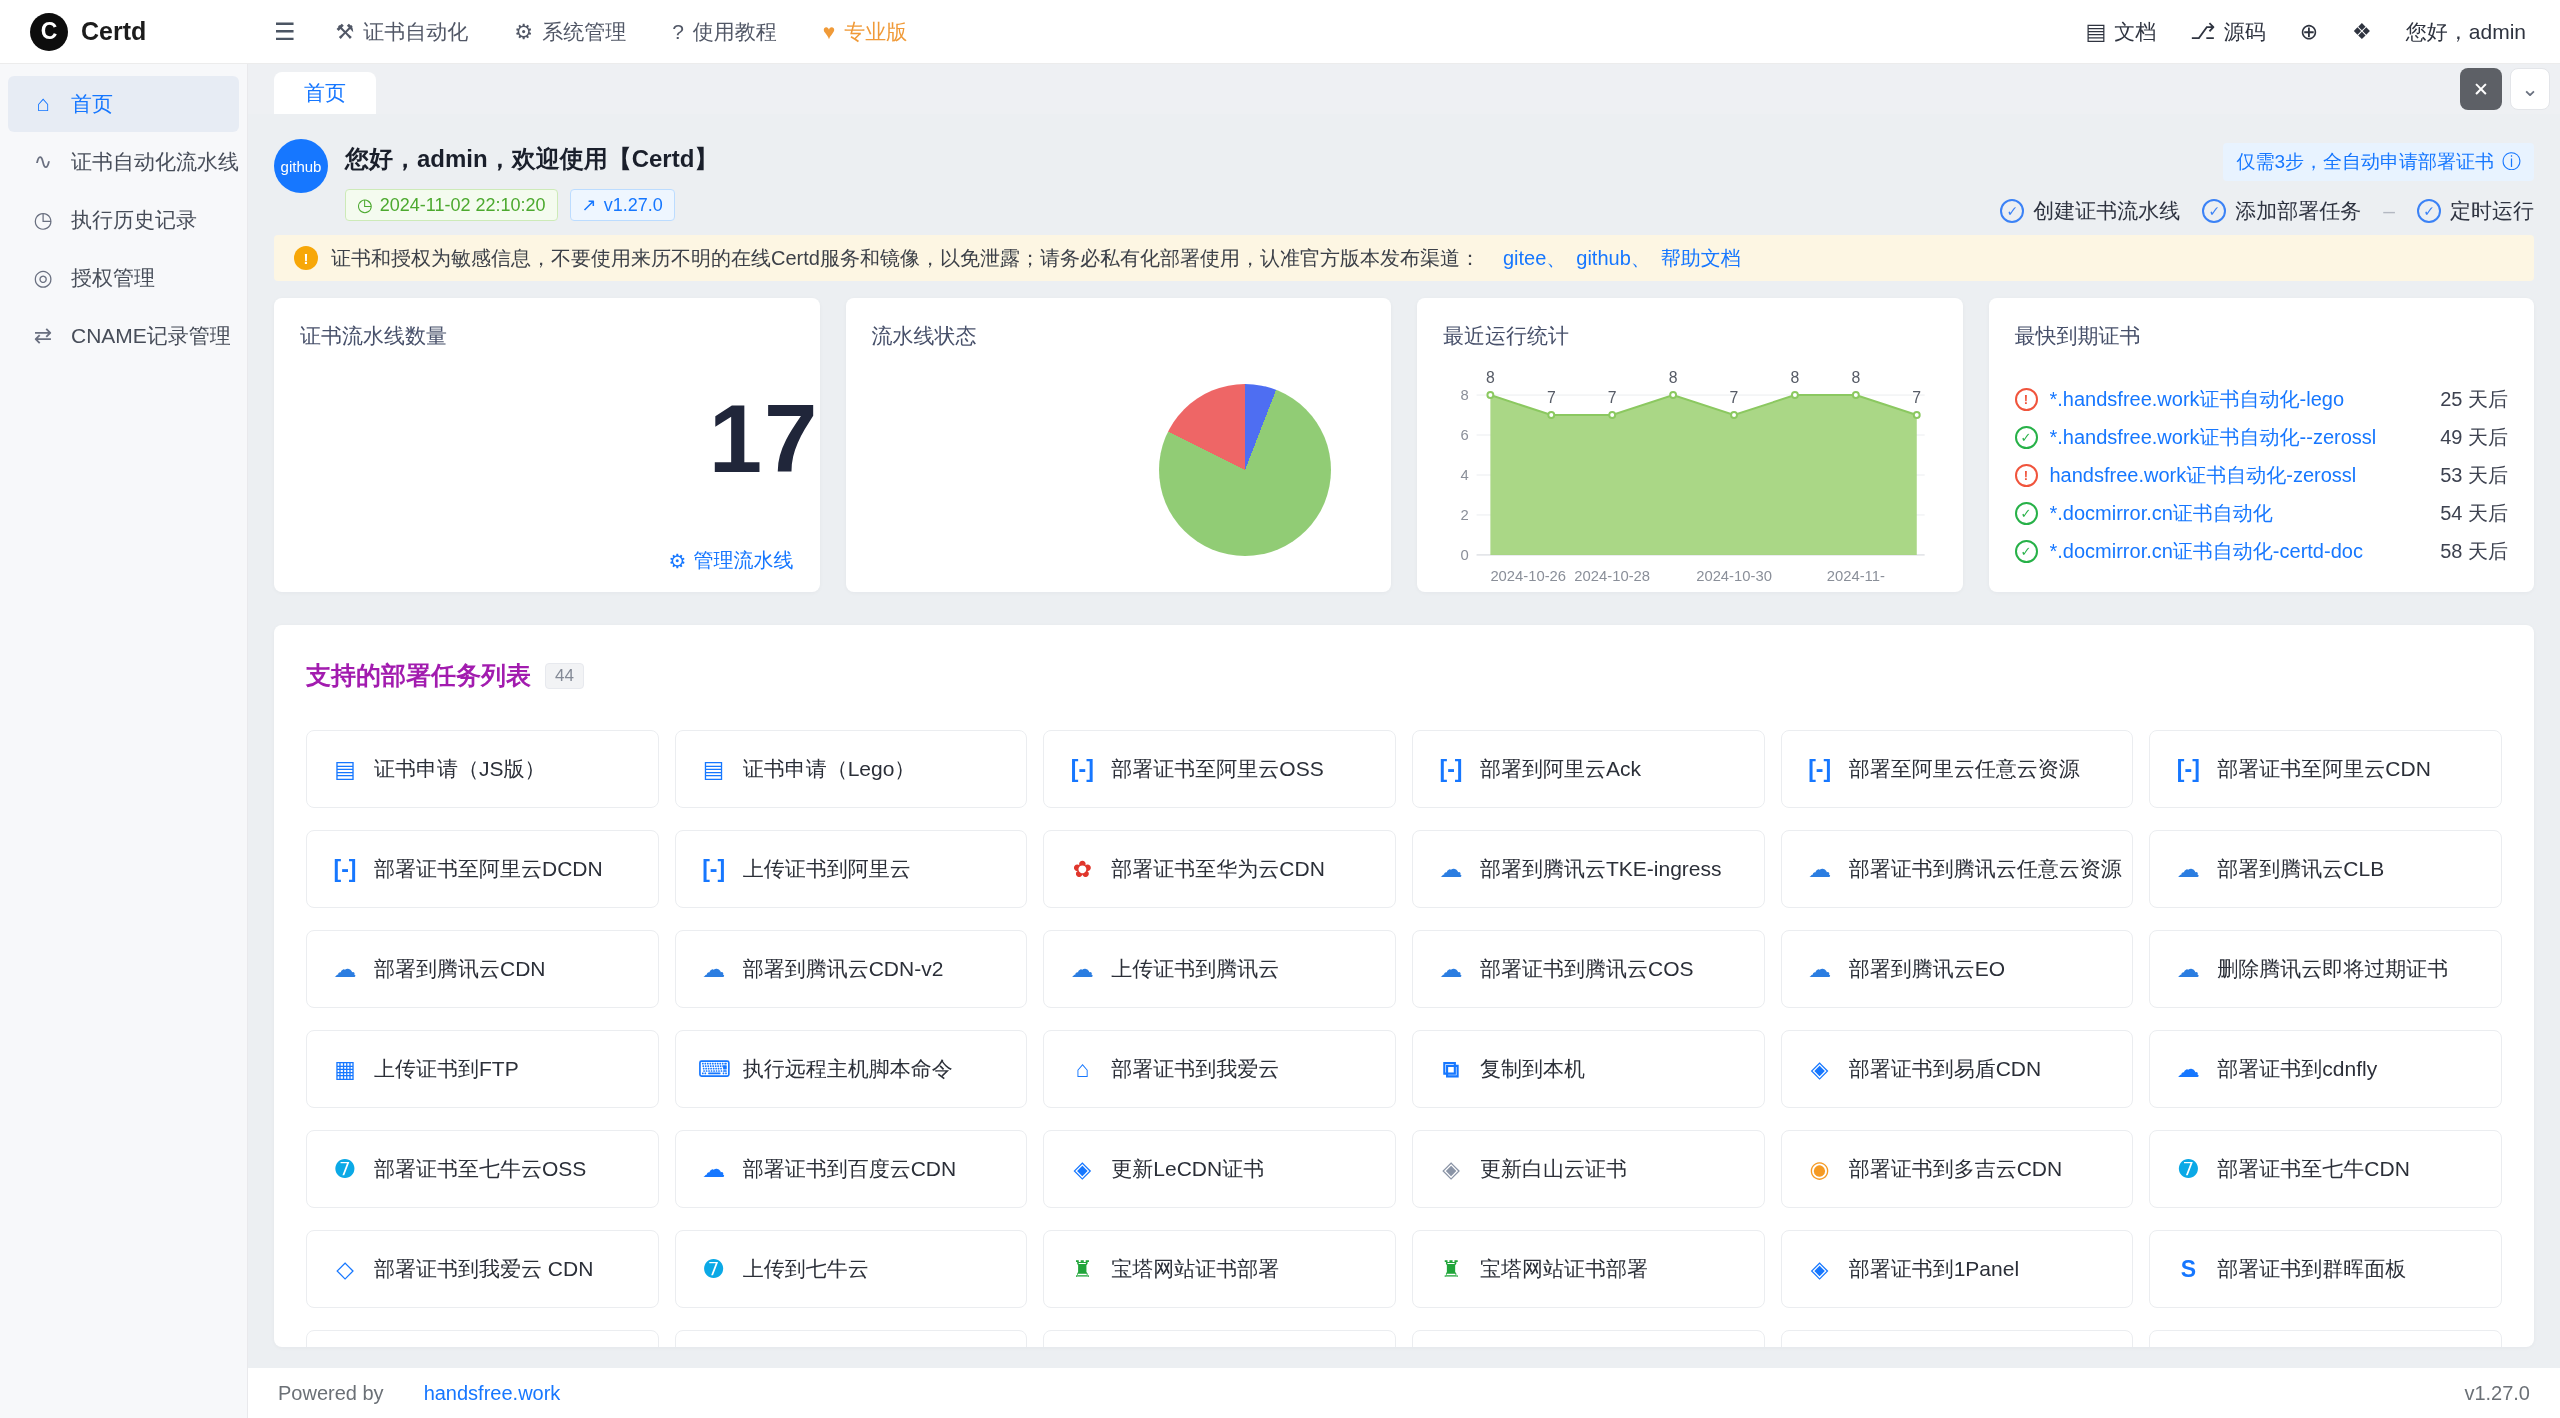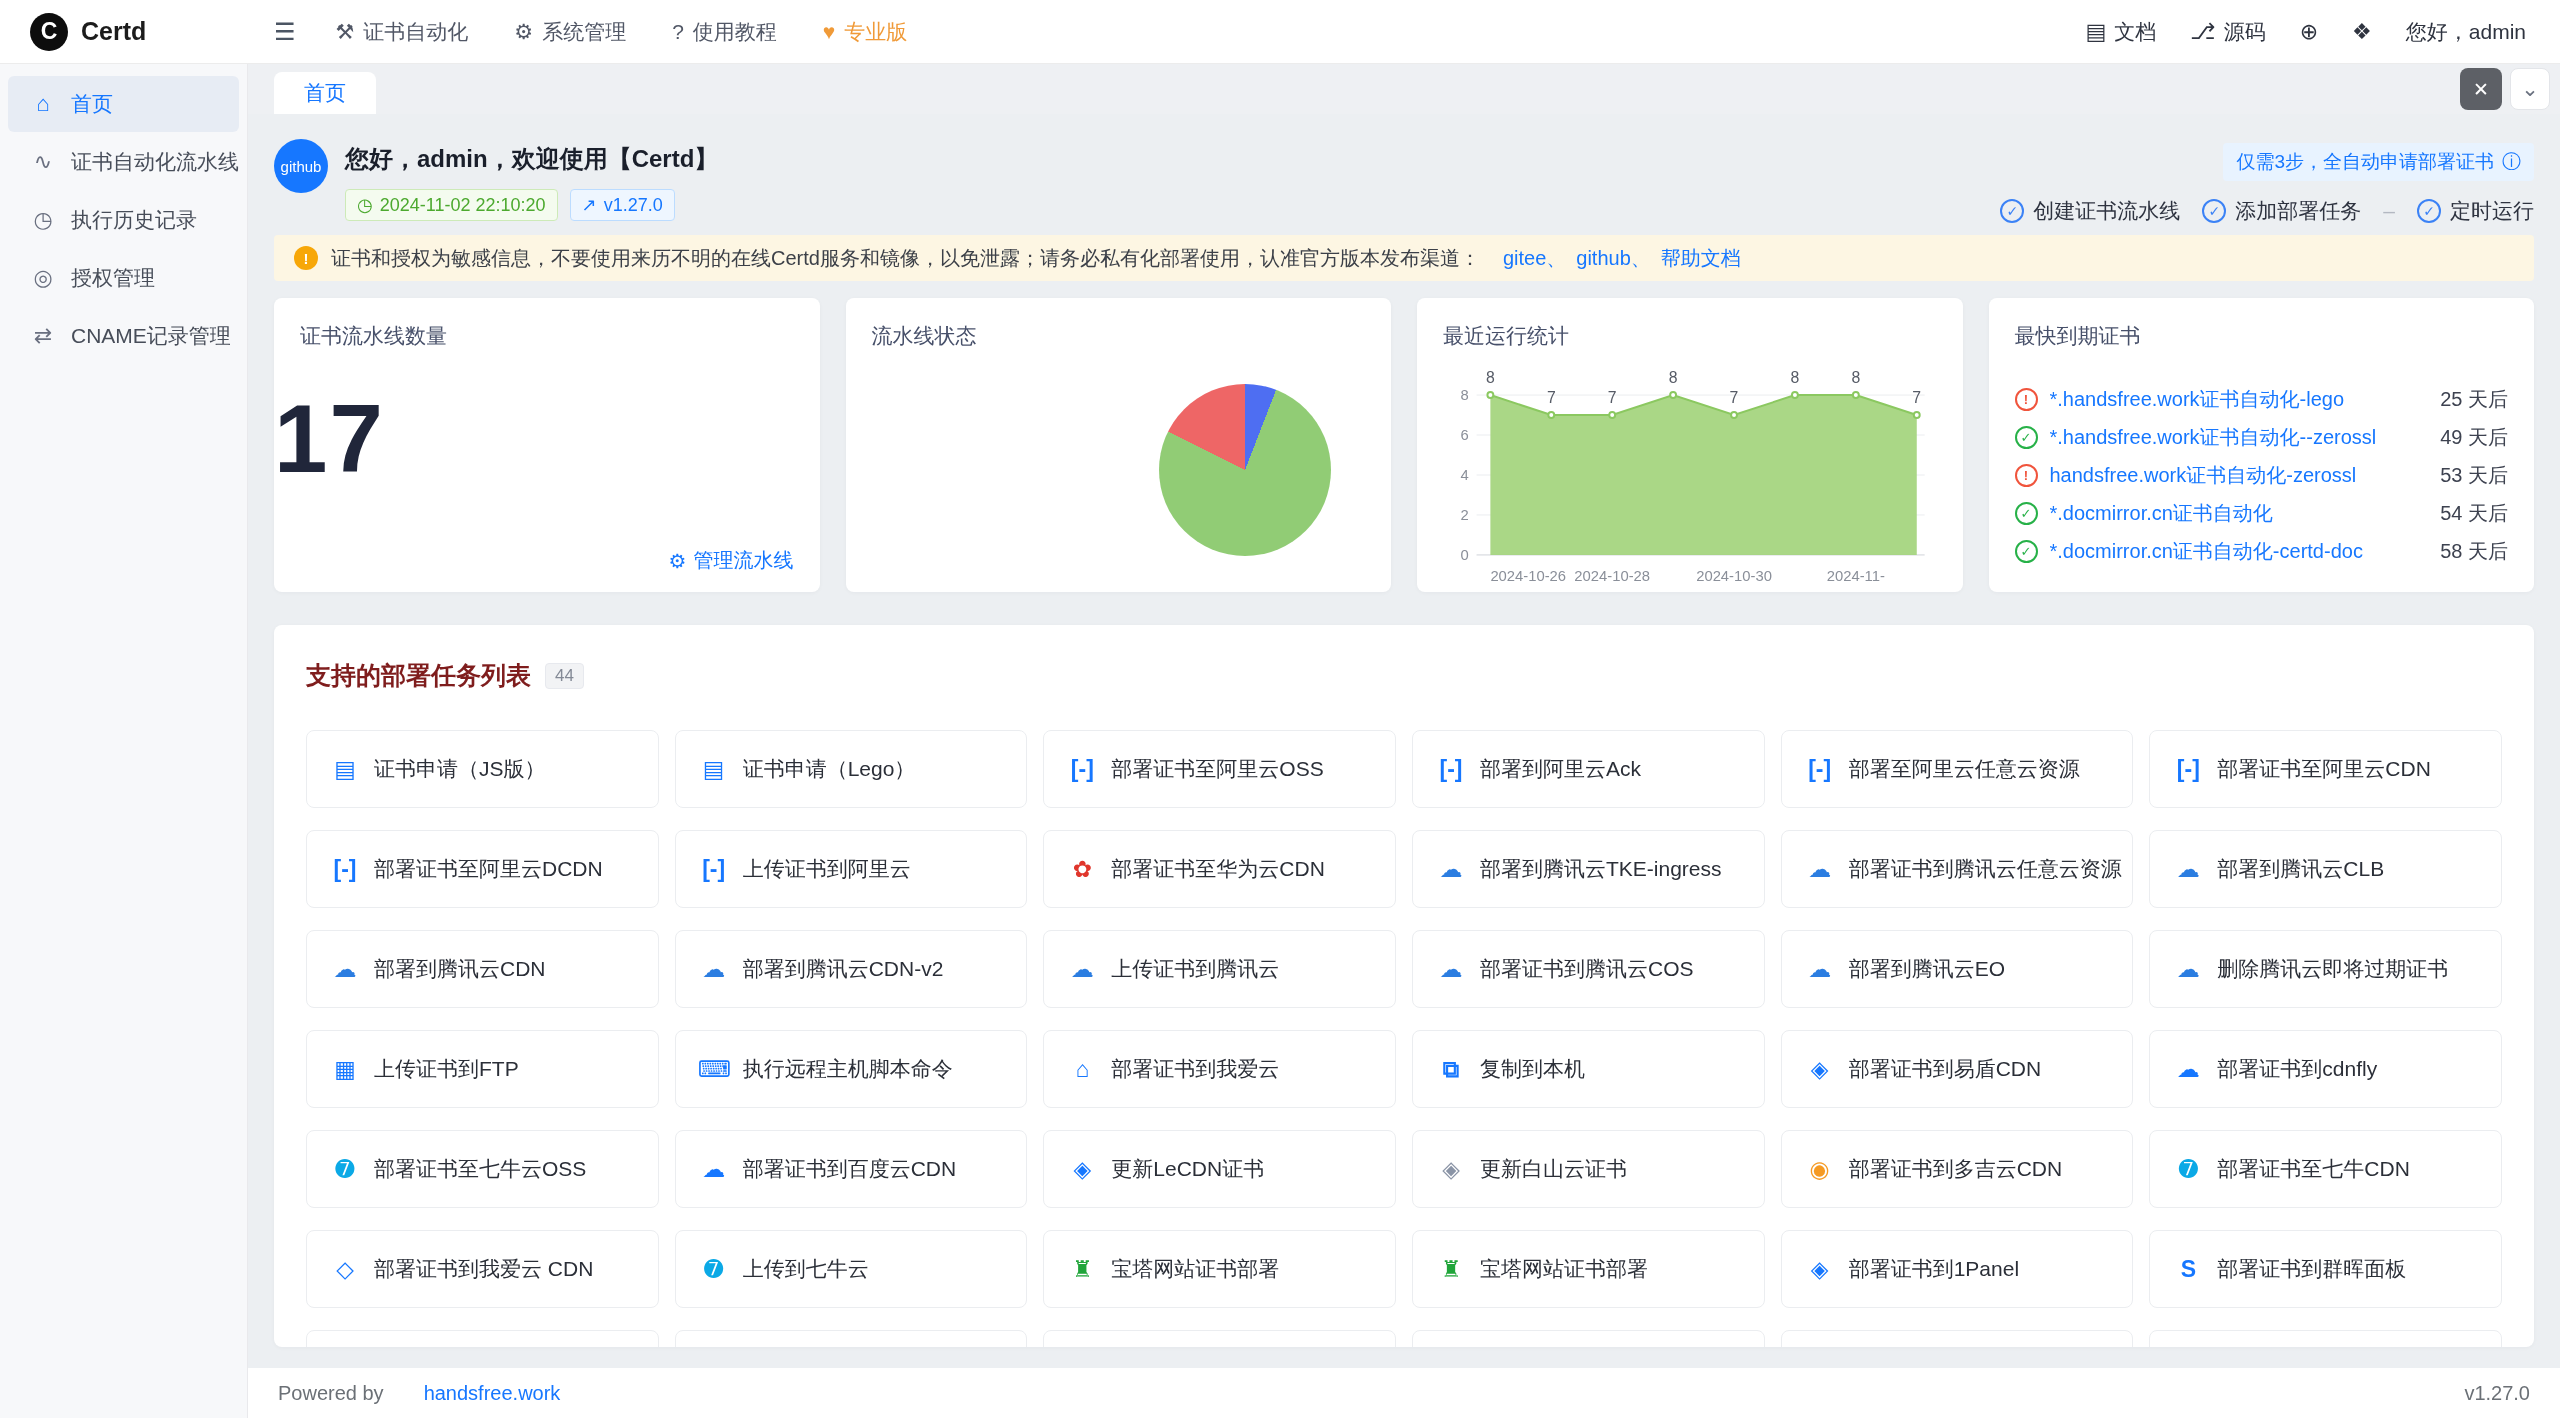--- a/index.html
+++ b/index.html
@@ -54,21 +54,21 @@
 
   .notice { background:#fdf6e3; border-radius:4px; height:46px; display:flex; align-items:center; gap:13px; padding:0 20px; margin-bottom:17px; }
   .notice-ic { width:24px; height:24px; border-radius:50%; background:#f7a708; color:#fff; font-size:15px; font-weight:700; display:inline-flex; align-items:center; justify-content:center; flex:0 0 24px; }
   .notice-text { font-size:20px; color:#3c4048; }
   .notice a, .lnk { color:#1677ff; text-decoration:none; cursor:pointer; }
   .notice .lnk { margin-left:10px; font-size:20px; }
 
   .stats { display:flex; gap:26px; margin-bottom:33px; }
   .stat-card { flex:1; background:#fff; border-radius:8px; height:294px; padding:24px 26px; position:relative; box-shadow:0 1px 4px rgba(31,35,41,.04); }
   .card-title { font-size:21px; color:#47506a; }
-  .big-number { position:absolute; left:0; right:0; top:86px; text-align:left; font-size:96px; font-weight:700; color:#20263a; letter-spacing:2px; }
+  .big-number { position:absolute; left:0; right:0; top:86px; text-align:right; font-size:96px; font-weight:700; color:#20263a; letter-spacing:2px; }
   .manage { position:absolute; right:26px; bottom:18px; display:flex; align-items:center; gap:7px; color:#1677ff; font-size:20px; cursor:pointer; }
 
   .status-body { display:flex; align-items:center; margin-top:34px; }
   .legend { margin-left:6px; }
   .lg-item { display:flex; align-items:center; gap:11px; margin:10px 0; }
   .lg-swatch { width:25px; height:13px; border-radius:3px; }
   .lg-label { font-size:19px; color:#5c6270; }
   .pie { width:172px; height:172px; border-radius:50%; margin-left:auto; margin-right:34px; }
 
   .runs-chart { width:100%; height:238px; margin-top:6px; }
@@ -76,21 +76,21 @@
   .runs-chart text.pt { font-size:16px; fill:#565b66; }
 
   .cert-list { margin-top:30px; }
   .cert-row { display:flex; align-items:center; gap:12px; height:38px; }
   .st { width:23px; height:23px; border-radius:50%; border:2px solid currentColor; font-size:13px; font-weight:700; display:inline-flex; align-items:center; justify-content:center; flex:0 0 23px; }
   .cert-name { font-size:20px; color:#1677ff; cursor:pointer; flex:1; white-space:nowrap; overflow:hidden; text-overflow:ellipsis; }
   .cert-days { font-size:20px; color:#3d4250; }
 
   .deploy { background:#fff; border-radius:8px; height:722px; padding:34px 32px; overflow:hidden; box-shadow:0 1px 4px rgba(31,35,41,.04); }
   .deploy-head { display:flex; align-items:center; gap:14px; }
-  .deploy-title { font-size:25px; font-weight:700; color:#7f1d1d; }
+  .deploy-title { font-size:25px; font-weight:700; color:#a21caf; }
   .deploy-count { background:#f2f3f5; color:#848a96; border:1px solid #e7e9ee; font-size:17px; border-radius:4px; padding:2px 9px; }
   .task-grid { margin-top:38px; display:grid; grid-template-columns:repeat(6,1fr); column-gap:16px; row-gap:22px; grid-auto-rows:78px; }
   .task-card { border:1px solid #ebedf0; border-radius:8px; background:#fff; display:flex; align-items:center; gap:13px; padding-left:22px; font-size:21px; color:#2b2f38; cursor:pointer; }
   .t-icon { width:32px; text-align:center; font-size:23px; font-weight:600; flex:0 0 32px; }
   .t-label { white-space:nowrap; overflow:hidden; text-overflow:ellipsis; padding-right:10px; }
 
   .footer { position:fixed; left:248px; right:0; bottom:0; height:50px; background:#fff; display:flex; align-items:center; padding:0 30px; font-size:20px; color:#6b7076; z-index:10;gap:40px; }
   .footer .ver { margin-left:auto; color:#6b7076; }
 </style>
 </head>

